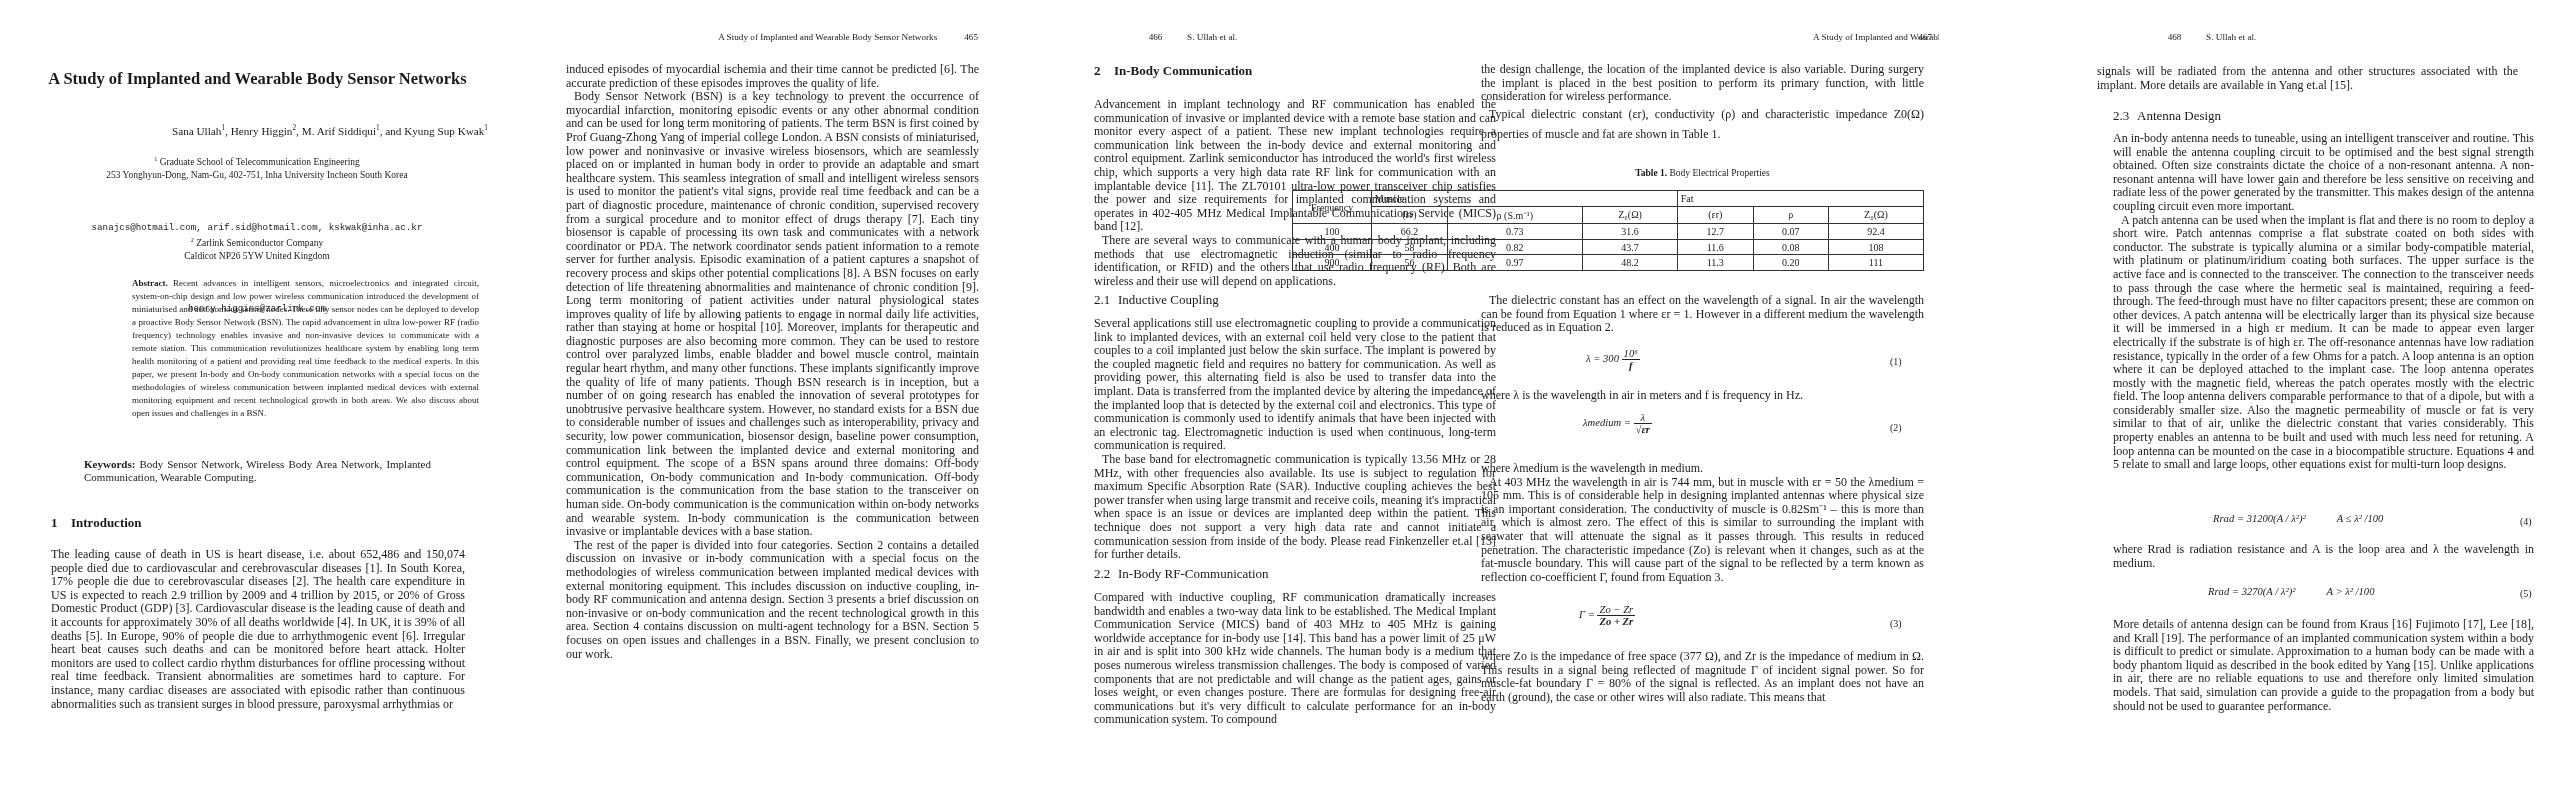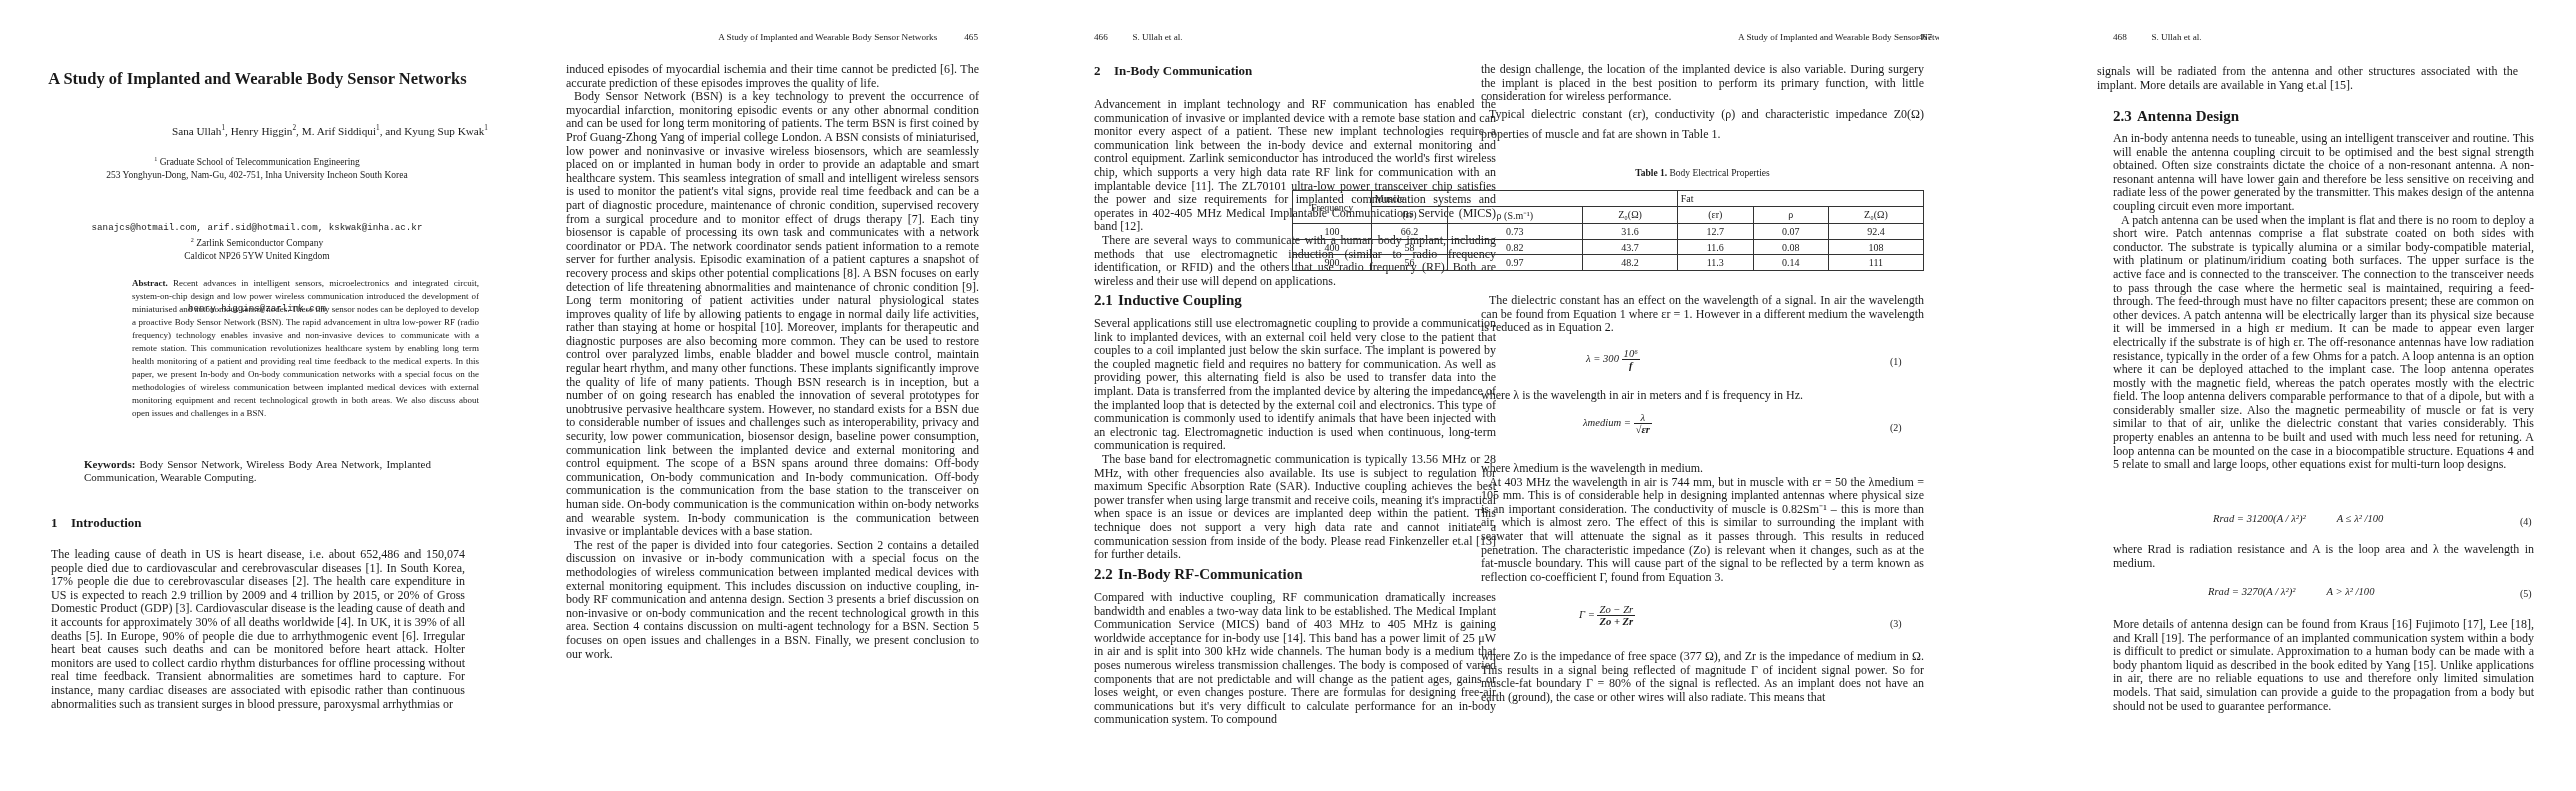--- a/index.html
+++ b/index.html
@@ -7,32 +7,32 @@
          font-family:"Liberation Serif", serif; color:#1a1a1a; }
   .page { position:absolute; top:0; height:792px; background:#fff; }
   .p1 { left:0; width:646px; }
   .p2 { left:646px; width:646px; }
   .p3 { left:1293px; width:646px; }
   .p4 { left:1939px; width:637px; }
 
   .col { position:absolute; font-size:12px; line-height:13.6px; text-align:justify; }
   .col p { margin:0; }
   .col p.ind { text-indent:8px; }
-  .hdr { position:absolute; top:32px; font-size:9.2px; }
+  .hdr { position:absolute; top:32px; font-size:9.2px;text-align:center; }
 
   .title { position:absolute; left:40px; width:435px; top:69px; text-align:center;
            font-size:16.5px; line-height:20.4px; font-weight:bold; }
   .authors { position:absolute; left:26px; width:462px; top:124px; text-align:right; font-size:11.2px; }
   .affil { position:absolute; left:26px; width:462px; top:153px; text-align:center; font-size:9.5px; line-height:13px; }
   .mono { font-family:"Liberation Mono", monospace; font-size:9.2px;margin-top:39px; }
   .abstract { position:absolute; left:84px; width:347px; top:277px; font-size:9px; line-height:13px; text-align:justify;margin-left:48px; }
   .keywords { position:absolute; left:84px; width:347px; top:458px; font-size:11px; line-height:13px; text-align:justify; }
   .sec { position:absolute; font-size:13px; font-weight:bold; }
   .sec .n { display:inline-block; width:20px; }
-  .subsec { position:absolute; font-size:15px; font-weight:bold; }
+  .subsec { position:absolute; font-size:13px; font-weight:normal; }
   .subsec .n { display:inline-block; width:24px; }
   sup { font-size:0.65em; }
   .eq { position:absolute; font-size:10.6px; font-style:italic; }
   .eqn { position:absolute; font-size:10px; }
   .frac { display:inline-block; vertical-align:middle; text-align:center; }
   .frac .t { display:block; border-bottom:0.7px solid #222; padding:0 2px; }
   .frac .b { display:block; padding:0 2px; }
   table.tbl { position:absolute; border-collapse:collapse; font-size:10px; }
   table.tbl td { border:1px solid #333; text-align:center; padding:1.3px 2.6px; height:12px; }
   .tcap { position:absolute; font-size:9.5px; text-align:center; }
@@ -167,21 +167,21 @@
       <td>11.6</td>
       <td>0.08</td>
       <td>108</td>
     </tr>
     <tr>
       <td>900</td>
       <td>56</td>
       <td>0.97</td>
       <td>48.2</td>
       <td>11.3</td>
-      <td>0.14</td>
+      <td>0.20</td>
       <td>111</td>
     </tr>
   </tbody>
     </table>
 
   <div class="col" style="left:-458px; width:443px; top:294px;">
     <p class="ind">The dielectric constant has an effect on the wavelength of a signal. In air the wavelength can be found from Equation 1 where εr = 1. However in a different medium the wavelength is reduced as in Equation 2.</p>
   </div>
 
   <div class="eq" style="left:-353px; top:348px;">

